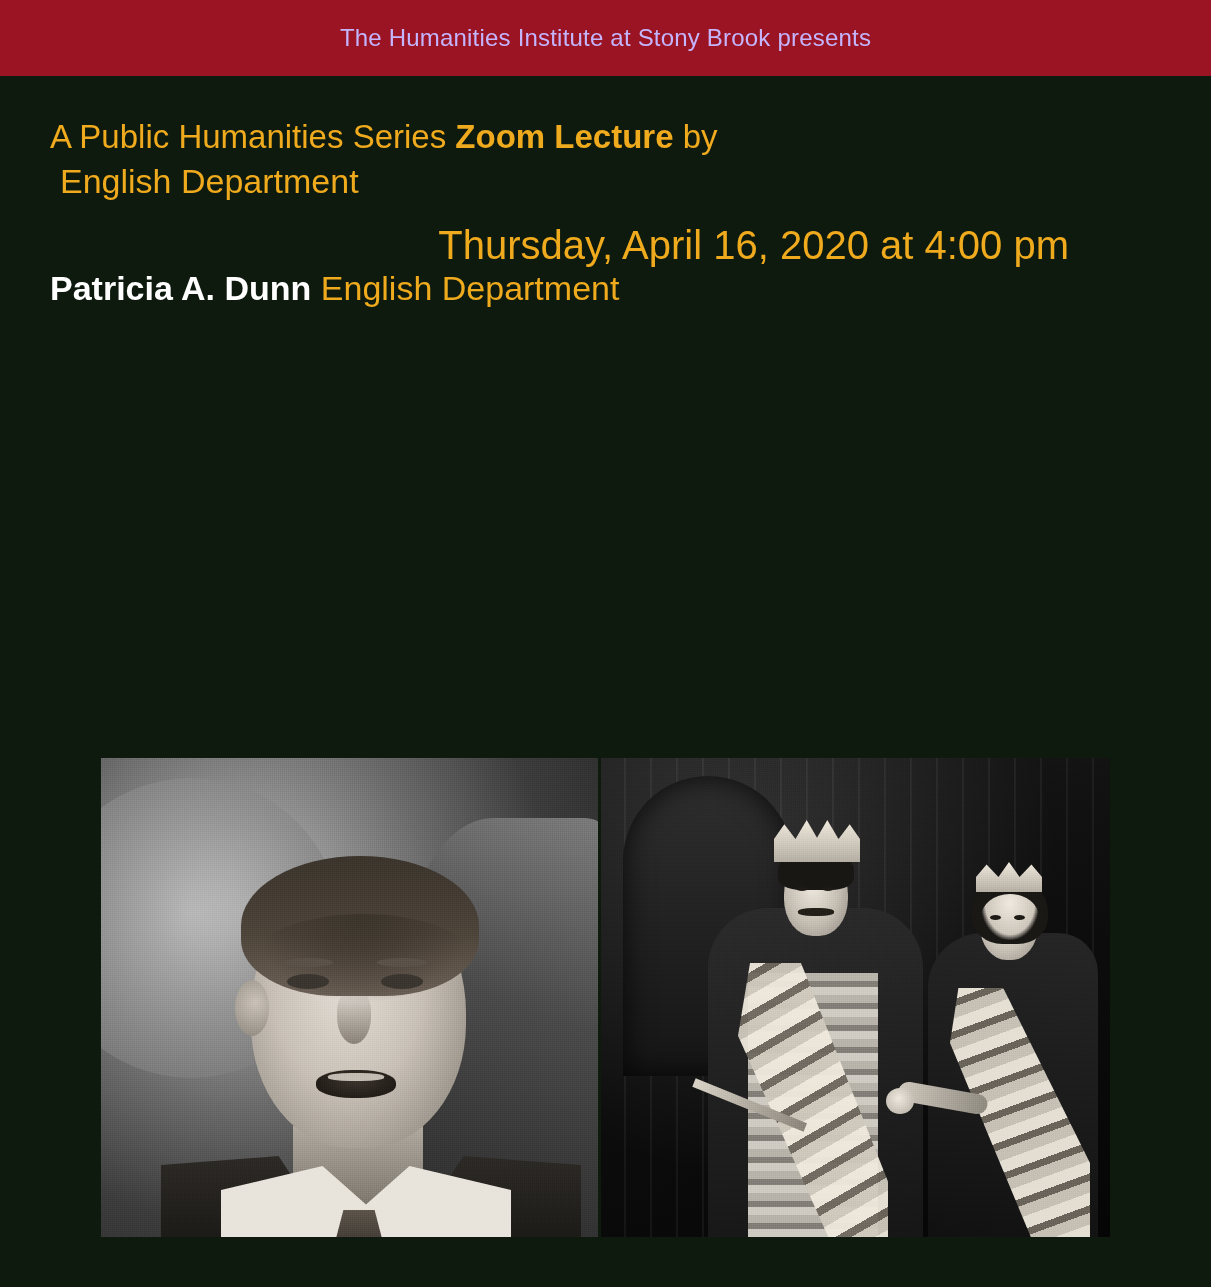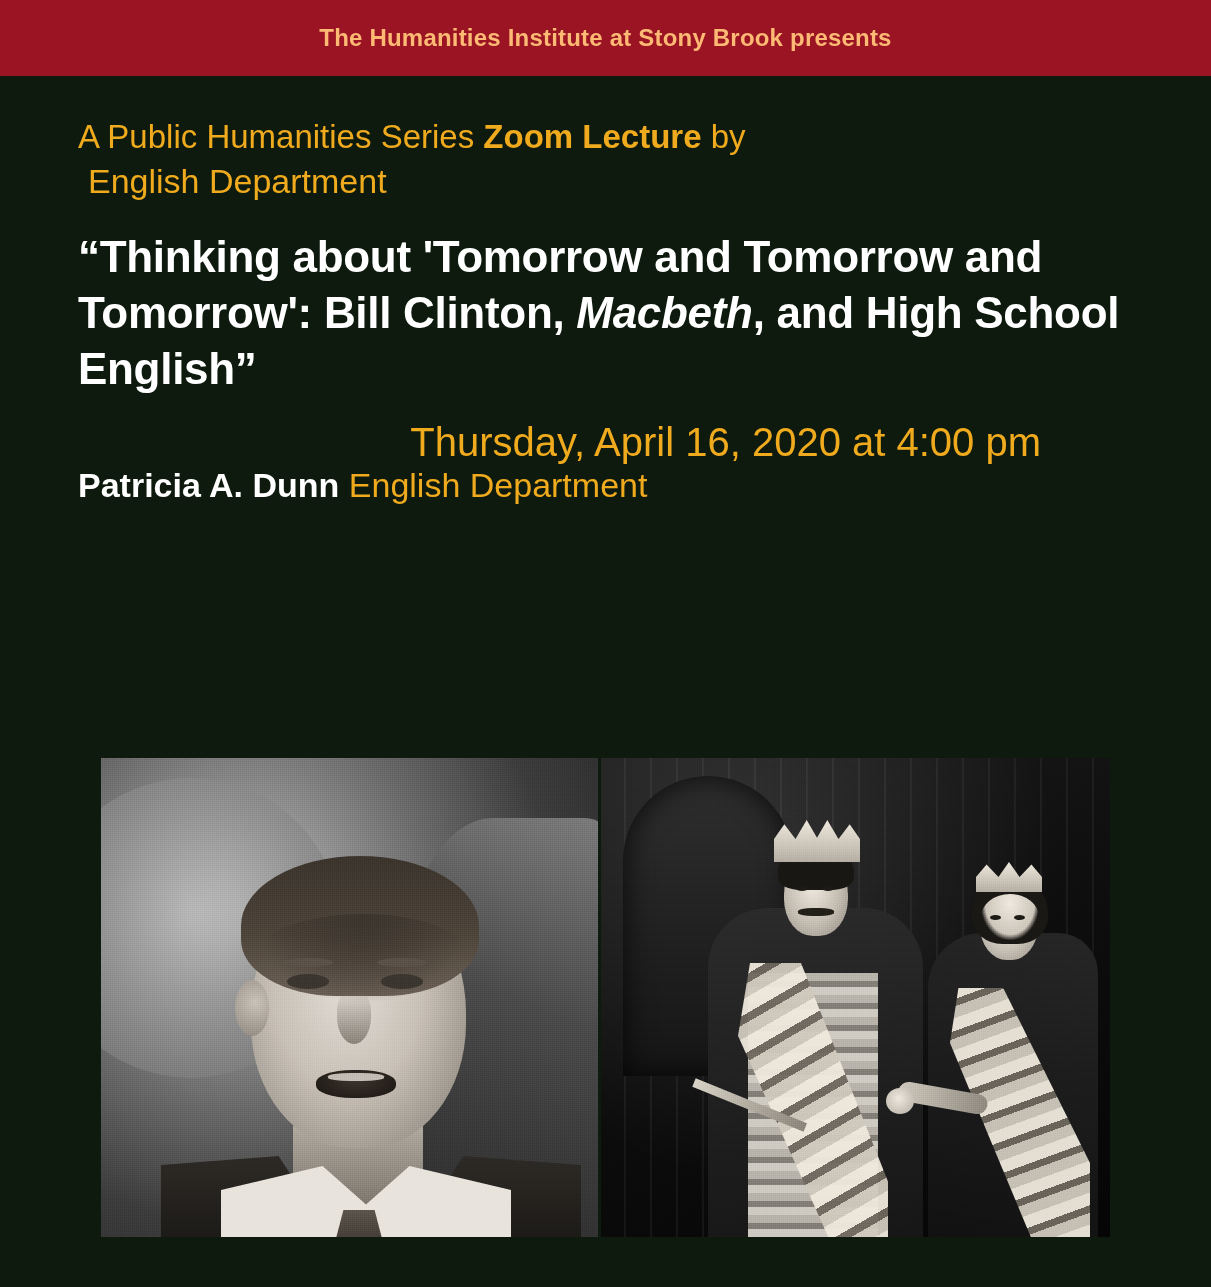--- a/index.html
+++ b/index.html
@@ -17,27 +17,27 @@
   }
   .banner {
     width: 100%;
     height: 76px;
     background: #9b1423;
     display: flex;
     align-items: center;
     justify-content: center;
   }
   .banner-text {
-    color: #fdba74;
+    color: #c4b5fd;
     font-size: 24px;
-    font-weight: 700;
+    font-weight: 400;
     letter-spacing: 0.2px;
   }
   .content {
-    padding: 0 78px;
+    padding: 0 50px;
   }
   .series-line {
     margin-top: 43px;
     font-size: 33px;
     color: #efaa1e;
     line-height: 1.1;
   }
   .series-line .bold {
     font-weight: bold;
     color: #efaa1e;
@@ -383,23 +383,20 @@
 </div>
 
 <div class="content">
 
   <div class="series-line">
     <span>A Public Humanities Series </span><span class="bold">Zoom Lecture</span><span> by</span>
   </div>
 
   <div class="speaker-dept">English Department</div>
 
-  <div class="talk-title">
-    <span>“Thinking about 'Tomorrow and Tomorrow and Tomorrow': Bill Clinton, </span><span class="ital">Macbeth</span><span>, and High School English”</span>
-  </div>
 
   <div class="datetime">Thursday, April 16, 2020 at 4:00 pm</div>
 
   <div class="discussant-line">
     <span class="dname">Patricia A. Dunn</span><span>&nbsp;</span><span class="ddept">English Department</span>
   </div>
 
 </div>
 
 <div class="photos">

